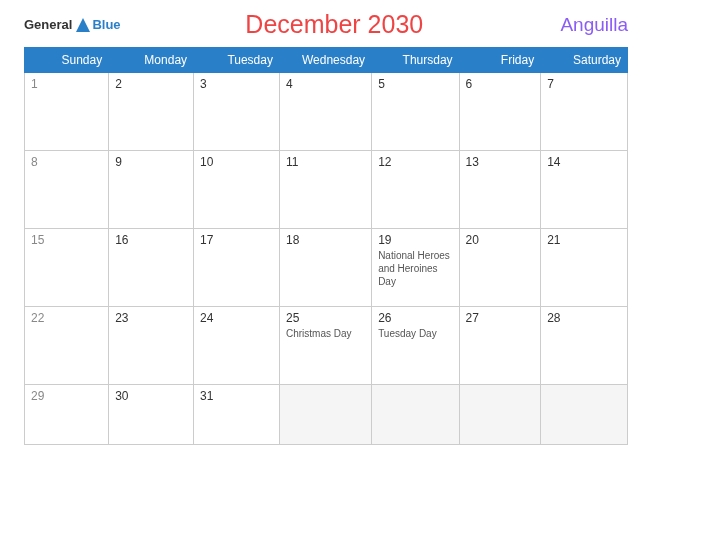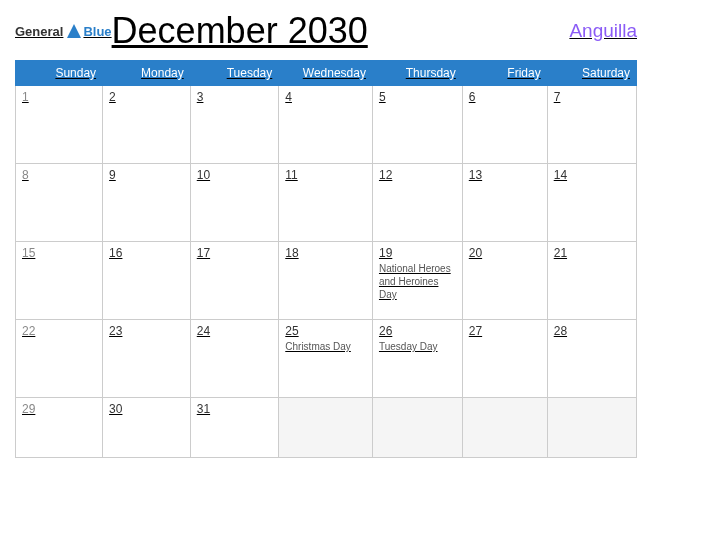--- a/index.html
+++ b/index.html
@@ -7,22 +7,21 @@
       font-family: Arial, sans-serif;
       background: #fff;
       width: 712px;
       height: 550px;
       overflow: hidden;
     }
     .calendar-wrapper {
       width: 652px;
       height: 550px;
       background: #fff;
-      padding: 10px 15px;
-      text-decoration: underline;
+      padding: 10px 24px;
     }
     .header {
       display: flex;
       align-items: center;
       justify-content: space-between;
       margin-bottom: 8px;
     }
     .logo {
       display: flex;
       align-items: center;
@@ -39,24 +38,24 @@
       color: #2a7fc9;
       font-size: 13px;
       font-weight: bold;
     }
     .logo-icon {
       width: 18px;
       height: 18px;
       margin-left: 2px;
     }
     .month-title {
-      font-size: 36px;
+      font-size: 25px;
       font-weight: normal;
-      color: #000000;
-      text-align: left;
+      color: #ef4444;
+      text-align: center;
       flex: 1;
     }
     .country {
       font-size: 19px;
       color: #8b5cf6;
       text-align: right;
       min-width: 80px;
     }
     table {
       width: 100%;

